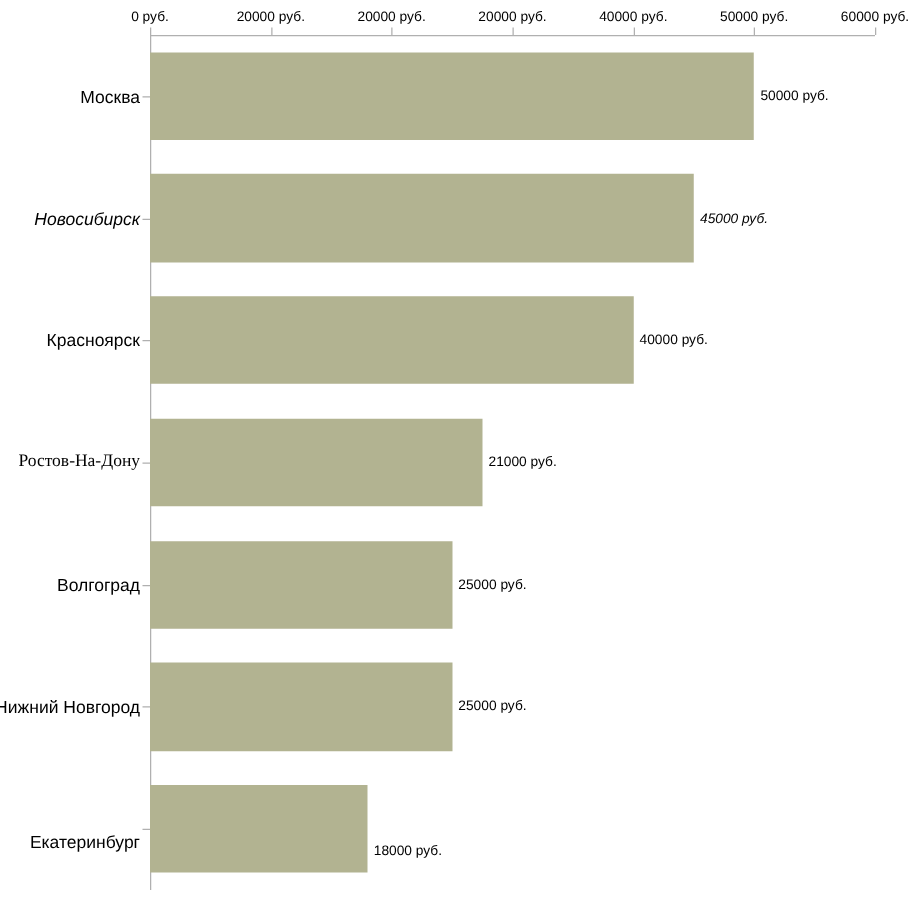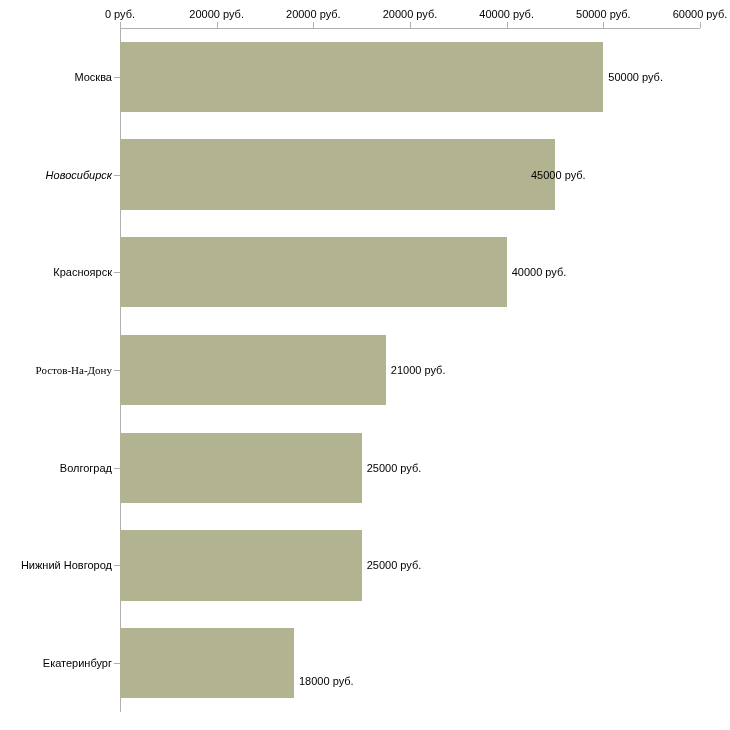--- a/index.html
+++ b/index.html
@@ -61,21 +61,21 @@
     position: absolute;
     left: 114px;
     width: 6px;
     height: 1px;
     background: #b0b0b0;
   }
   .cat-label {
     position: absolute;
     right: 0;
     transform: translateY(-50%);
-    font-size: 11px;
+    font-size: 14px;
     color: #000000;
     white-space: nowrap;
     text-align: left;
   }
   .cat-label-wrap {
     position: absolute;
     left: 0;
     width: 112px;
     height: 14px;
   }
@@ -135,35 +135,35 @@
       <div class="cat-tick" style="top: 467.714px;"></div>
       <div class="cat-label-wrap" style="top: 460.714px;">
         <div class="cat-label" style="top: 7px;">Волгоград</div>
       </div>
       <div class="cat-tick" style="top: 565.429px;"></div>
       <div class="cat-label-wrap" style="top: 558.429px;">
         <div class="cat-label" style="top: 7px;">Нижний Новгород</div>
       </div>
       <div class="cat-tick" style="top: 663.143px;"></div>
       <div class="cat-label-wrap" style="top: 656.143px;">
-        <div class="cat-label" style="top: 7px;">Екатеринбург</div>
+        <div class="cat-label" style="top: 17px;">Екатеринбург</div>
       </div>
     </div>
   <div id="bars" class="plot-area">
       <div class="bar" title="Москва — 50000 руб." style="left: 0px; top: 13.68px; width: 483.333px; height: 70.3543px; background: rgb(178, 179, 145);"></div>
       <div class="bar" title="Новосибирск — 45000 руб." style="left: 0px; top: 111.394px; width: 435px; height: 70.3543px; background: rgb(178, 179, 145);"></div>
       <div class="bar" title="Красноярск — 40000 руб." style="left: 0px; top: 209.109px; width: 386.667px; height: 70.3543px; background: rgb(178, 179, 145);"></div>
       <div class="bar" title="Ростов-На-Дону — 27500 руб." style="left: 0px; top: 306.823px; width: 265.833px; height: 70.3543px; background: rgb(178, 179, 145);"></div>
       <div class="bar" title="Волгоград — 25000 руб." style="left: 0px; top: 404.537px; width: 241.667px; height: 70.3543px; background: rgb(178, 179, 145);"></div>
       <div class="bar" title="Нижний Новгород — 25000 руб." style="left: 0px; top: 502.251px; width: 241.667px; height: 70.3543px; background: rgb(178, 179, 145);"></div>
       <div class="bar" title="Екатеринбург — 18000 руб." style="left: 0px; top: 599.966px; width: 174px; height: 70.3543px; background: rgb(178, 179, 145);"></div>
     </div>
   <div id="values">
       <div class="bar-value" style="left: 608.333px; top: 76.8571px;">50000 руб.</div>
-      <div class="bar-value" style="left: 531px; top: 174.571px;">45000 руб.</div>
+      <div class="bar-value" style="left: 560px; top: 174.571px; font-style: italic;">45000 руб.</div>
       <div class="bar-value" style="left: 511.667px; top: 272.286px;">40000 руб.</div>
       <div class="bar-value" style="left: 390.833px; top: 370px;">21000 руб.</div>
       <div class="bar-value" style="left: 366.667px; top: 467.714px;">25000 руб.</div>
       <div class="bar-value" style="left: 366.667px; top: 565.429px;">25000 руб.</div>
       <div class="bar-value" style="left: 299px; top: 681px;">18000 руб.</div>
     </div>
 
 </div>
 
 </body></html>

